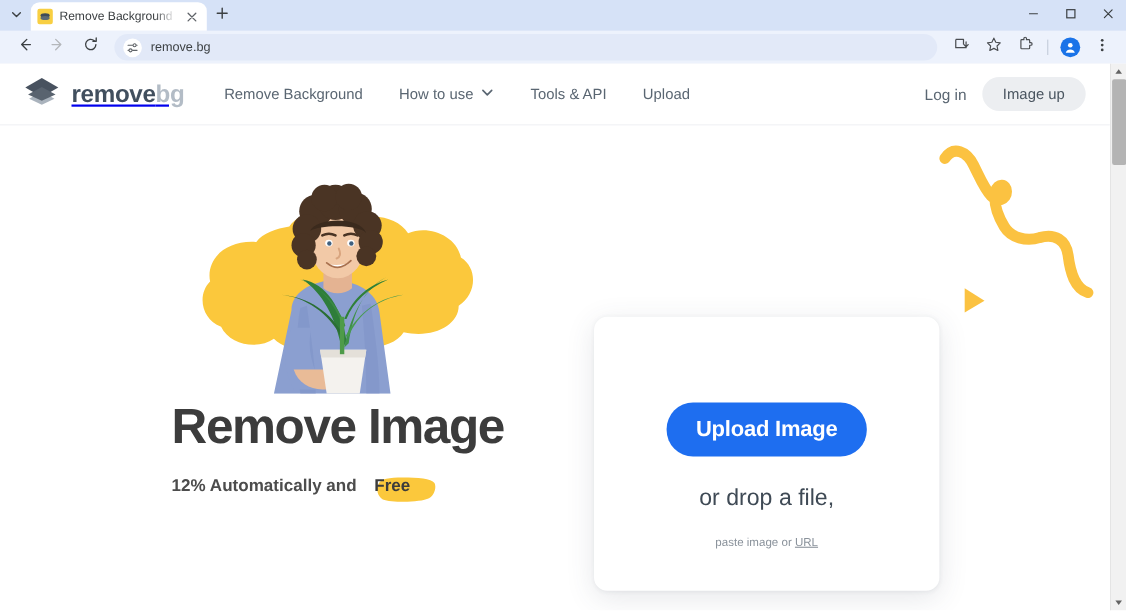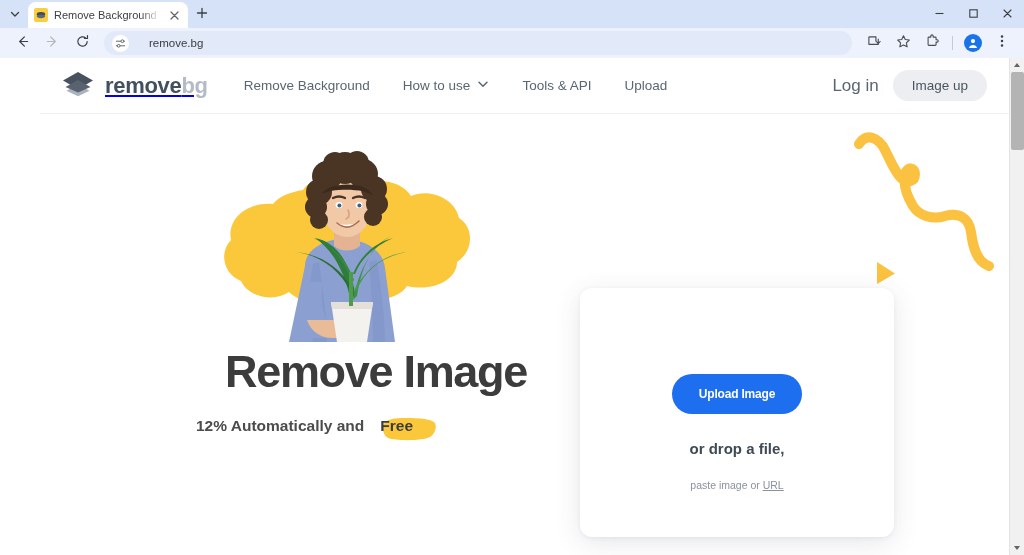--- a/index.html
+++ b/index.html
@@ -45,37 +45,37 @@
 
   .toolbar {
     height: 30px; background: #edf2fc; display: flex; align-items: center;
     padding: 0 8px; gap: 2px; flex: none;
   }
   .tbtn { width: 28px; height: 26px; display: flex; align-items: center; justify-content: center;
     border-radius: 50%; color: #4a4d51; flex: none; }
   .tbtn.dim { color: #b4b7bb; }
   .omnibox {
     flex: 1; height: 24px; background: #e2e9f8; border-radius: 12px;
-    display: flex; align-items: center; padding: 0 8px; gap: 20px; margin: 0 6px;
+    display: flex; align-items: center; padding: 0 8px; gap: 8px; margin: 0 6px;
     min-width: 0;
   }
   .omni-icon {
     width: 17px; height: 17px; border-radius: 50%; background: #fff;
     display: flex; align-items: center; justify-content: center; flex: none;
   }
   .omni-url { font-size: 11.5px; color: #3c4043; white-space: nowrap; overflow: hidden; }
   .tb-right { display: flex; align-items: center; gap: 1px; flex: none; }
   .tb-sep { width: 1px; height: 14px; background: #c3cbd9; margin: 0 5px; }
   .avatar-btn {
     width: 18px; height: 18px; border-radius: 50%; background: #1a73e8;
     display: flex; align-items: center; justify-content: center; flex: none;
   }
 
   
-  .viewport { flex: 1; display: flex; position: relative; background: #fff; min-height: 0; padding-left: 40px; }
+  .viewport { flex: 1; display: flex; position: relative; background: #fff; min-height: 0; }
   .page { flex: 1; position: relative; overflow: hidden; background: #fff; }
 
   
   .scrollbar {
     width: 15px; background: #f1f1f1; border-left: 1px solid #e4e4e4;
     display: flex; flex-direction: column; align-items: center; flex: none;
   }
   .sb-arrow { width: 15px; height: 14px; display: flex; align-items: center; justify-content: center; }
   .sb-track { flex: 1; width: 15px; position: relative; }
   .sb-thumb {
@@ -91,31 +91,31 @@
   .logo { display: flex; align-items: center; gap: 11px; }
   .logo-text { font-size: 22px; font-weight: 700; letter-spacing: -0.3px; }
   .logo-text .a { color: #414f5e; }
   .logo-text .b { color: #b3bcc6; }
   .nav { display: flex; align-items: center; gap: 33px; margin-left: 36px; }
   .nav a {
     font-size: 13.5px; color: #5a6672; text-decoration: none;
     display: flex; align-items: center; gap: 7px; white-space: nowrap;
   }
   .header-right { margin-left: auto; display: flex; align-items: center; gap: 14px; }
-  .login { font-size: 17px; color: #5a6672; text-decoration: none; }
+  .login { font-size: 14px; color: #5a6672; text-decoration: none; }
   .signup {
     font-size: 13.5px; color: #4a5560; background: #eceef1;
     border: none; border-radius: 18px; padding: 8px 19px;
     font-family: inherit; cursor: pointer;
   }
 
   
   .hero { position: relative; height: 100%; }
 
-  .hero-left { position: absolute; left: 0; top: 0; width: 520px; text-align: center; }
+  .hero-left { position: absolute; left: 0; top: 16px; width: 520px; }
   .hero-art {
     position: relative; width: 300px; height: 200px; margin: 28px 0 0 165px;
   }
   .blob { position: absolute; inset: 0; }
   .person { position: absolute; left: 22px; top: 0; width: 230px; height: 200px; }
 
   .hero-title {
     margin: 6px 0 0 156px; font-size: 45px; line-height: 1.08;
     font-weight: 700; color: #3c3c3c; letter-spacing: -1.3px; max-width: 360px;
   }
@@ -133,24 +133,24 @@
 
   
   .card {
     position: absolute; left: 540px; top: 174px; width: 314px; height: 249px;
     background: #fff; border-radius: 12px;
     box-shadow: 0 6px 26px rgba(60,70,90,.13), 0 1px 4px rgba(60,70,90,.07);
     display: flex; flex-direction: column; align-items: center; justify-content: center;
   }
   .upload-btn {
     background: #1e6ef0; color: #fff; border: none; border-radius: 24px;
-    font-size: 12px; font-weight: 700; padding: 13px 27px; cursor: pointer;
+    font-size: 20px; font-weight: 700; padding: 13px 27px; cursor: pointer;
     font-family: inherit; letter-spacing: -0.2px; margin-top: 40px;
   }
-  .drop-txt { margin-top: 26px; font-size: 15px; font-weight: 700; color: #3f4a55; }
+  .drop-txt { margin-top: 26px; font-size: 21px; font-weight: 400; color: #3f4a55; }
   .paste-txt { margin-top: 22px; font-size: 10.5px; color: #8a929b; }
   .paste-txt a { color: #8a929b; }
 </style>
 </head>
 <body>
 
 <div class="browser">
 
   <div class="tabstrip">
     <div class="tab-listbtn">

